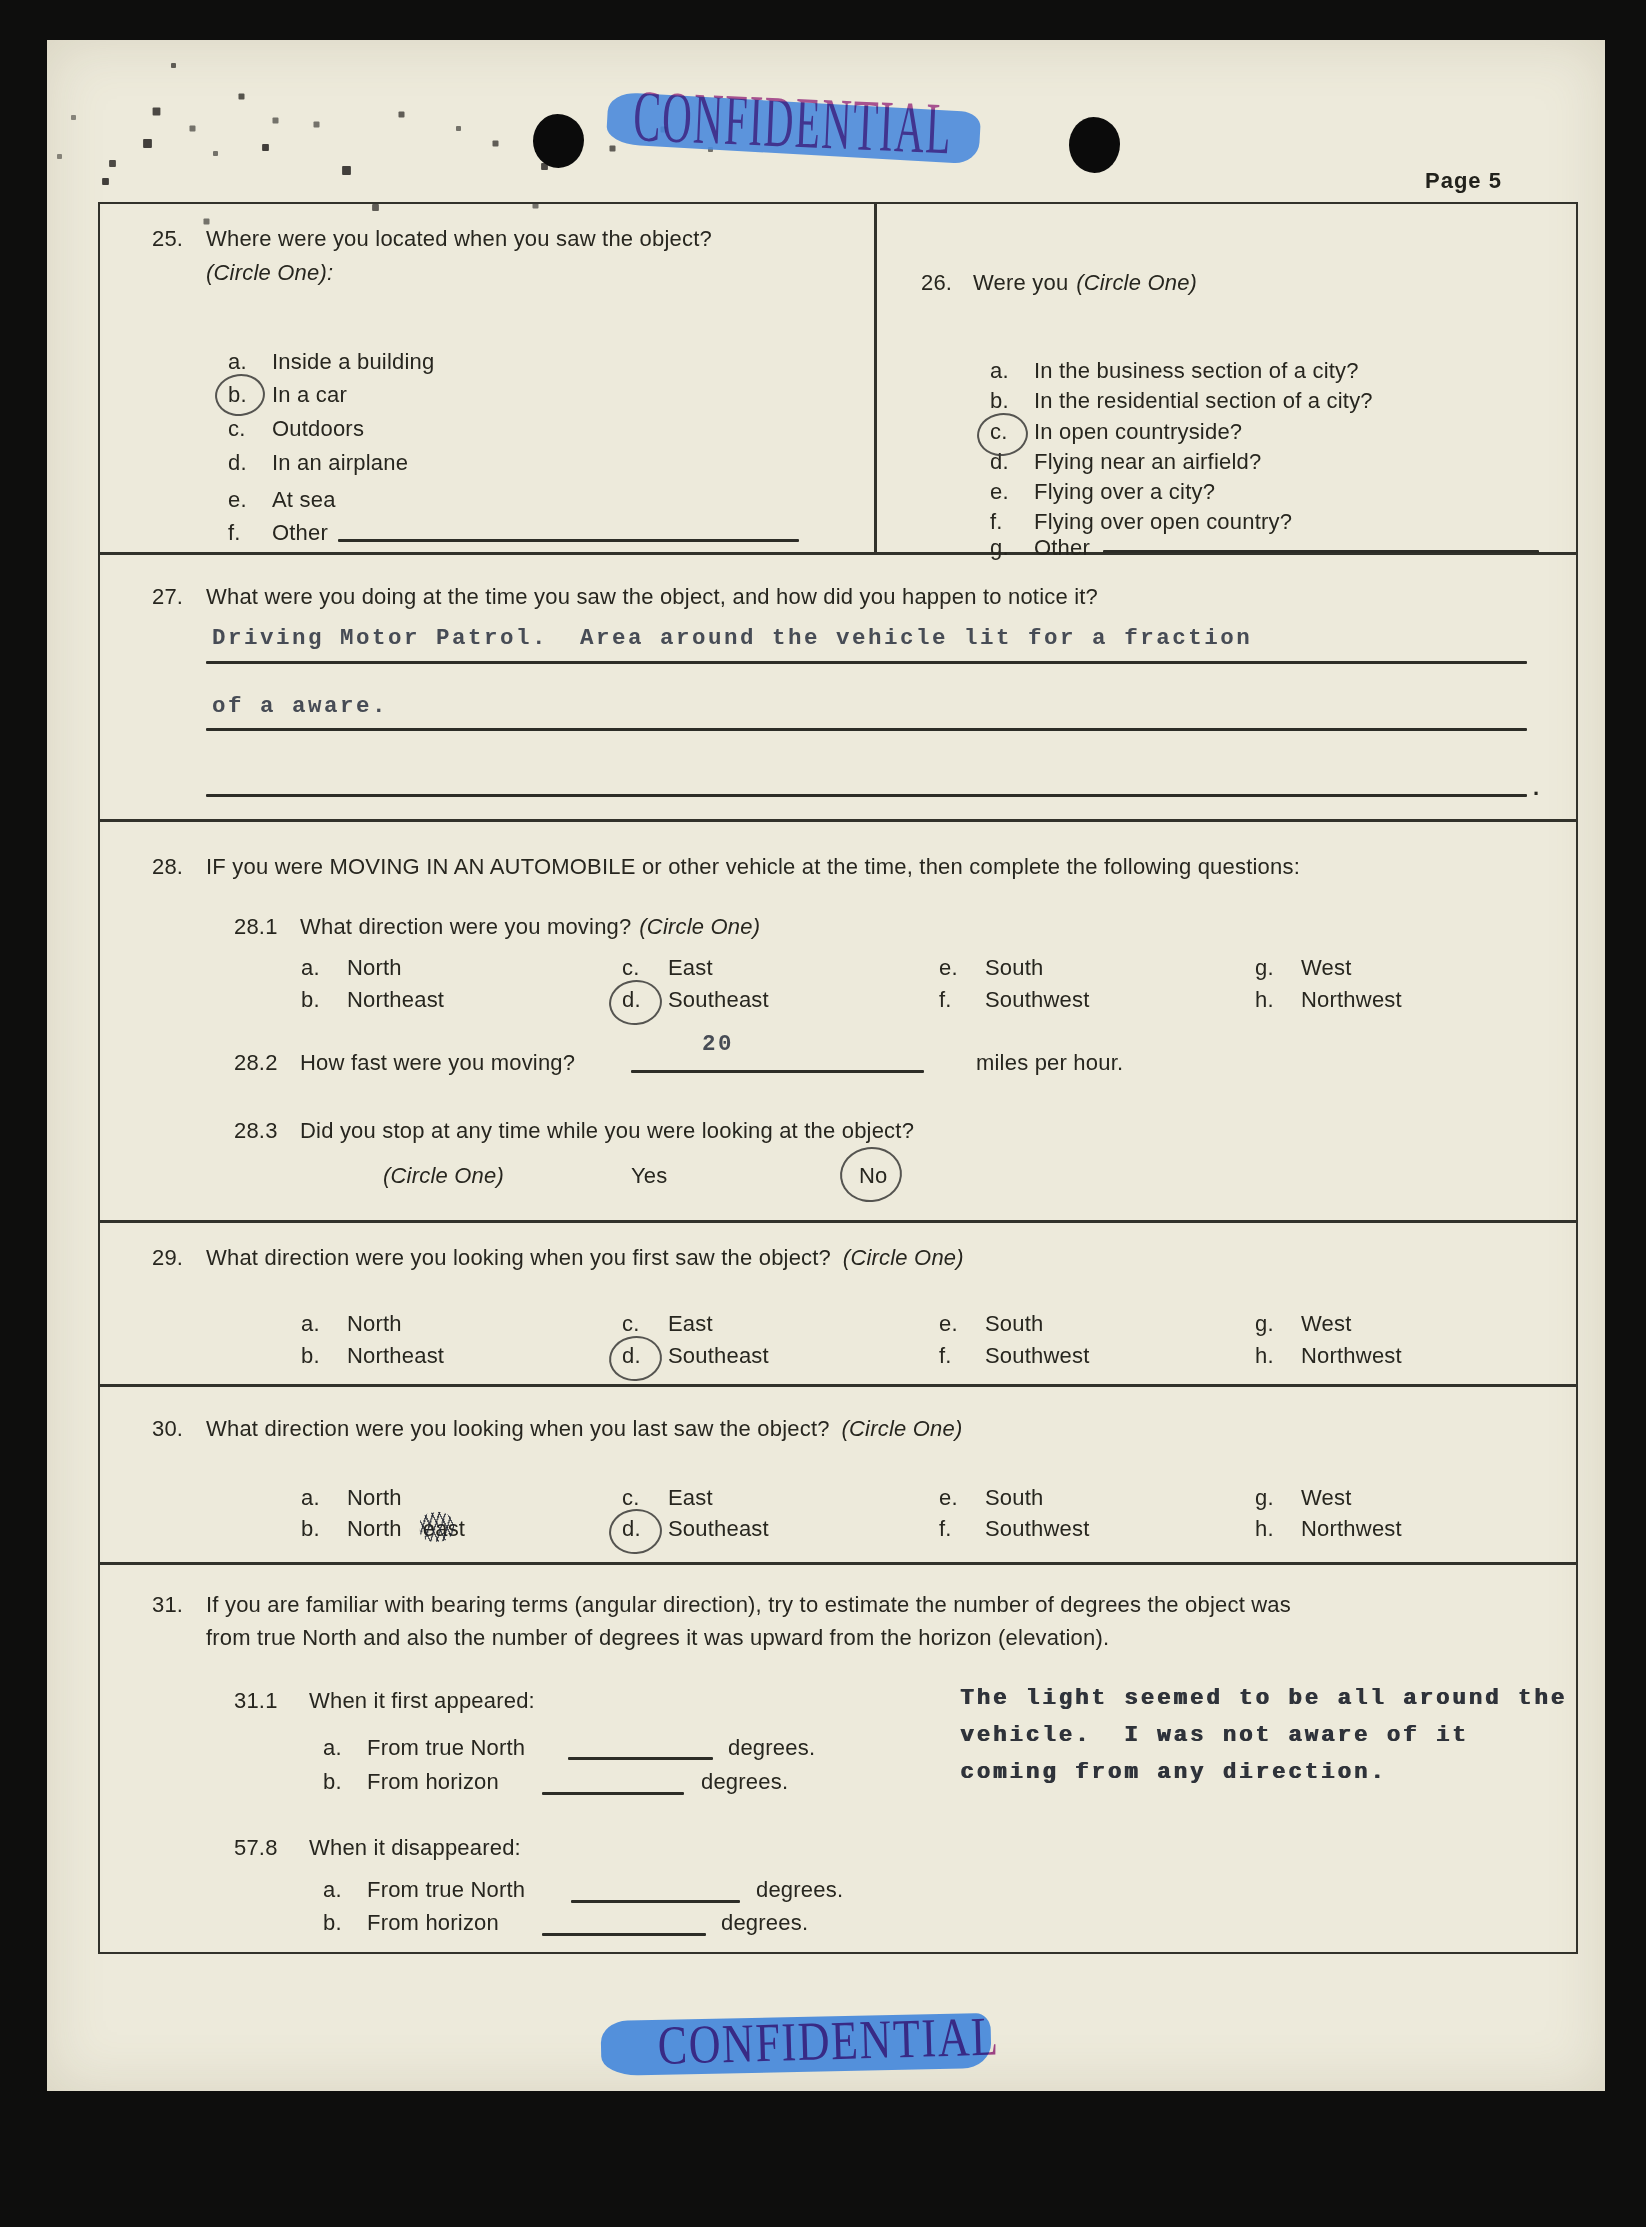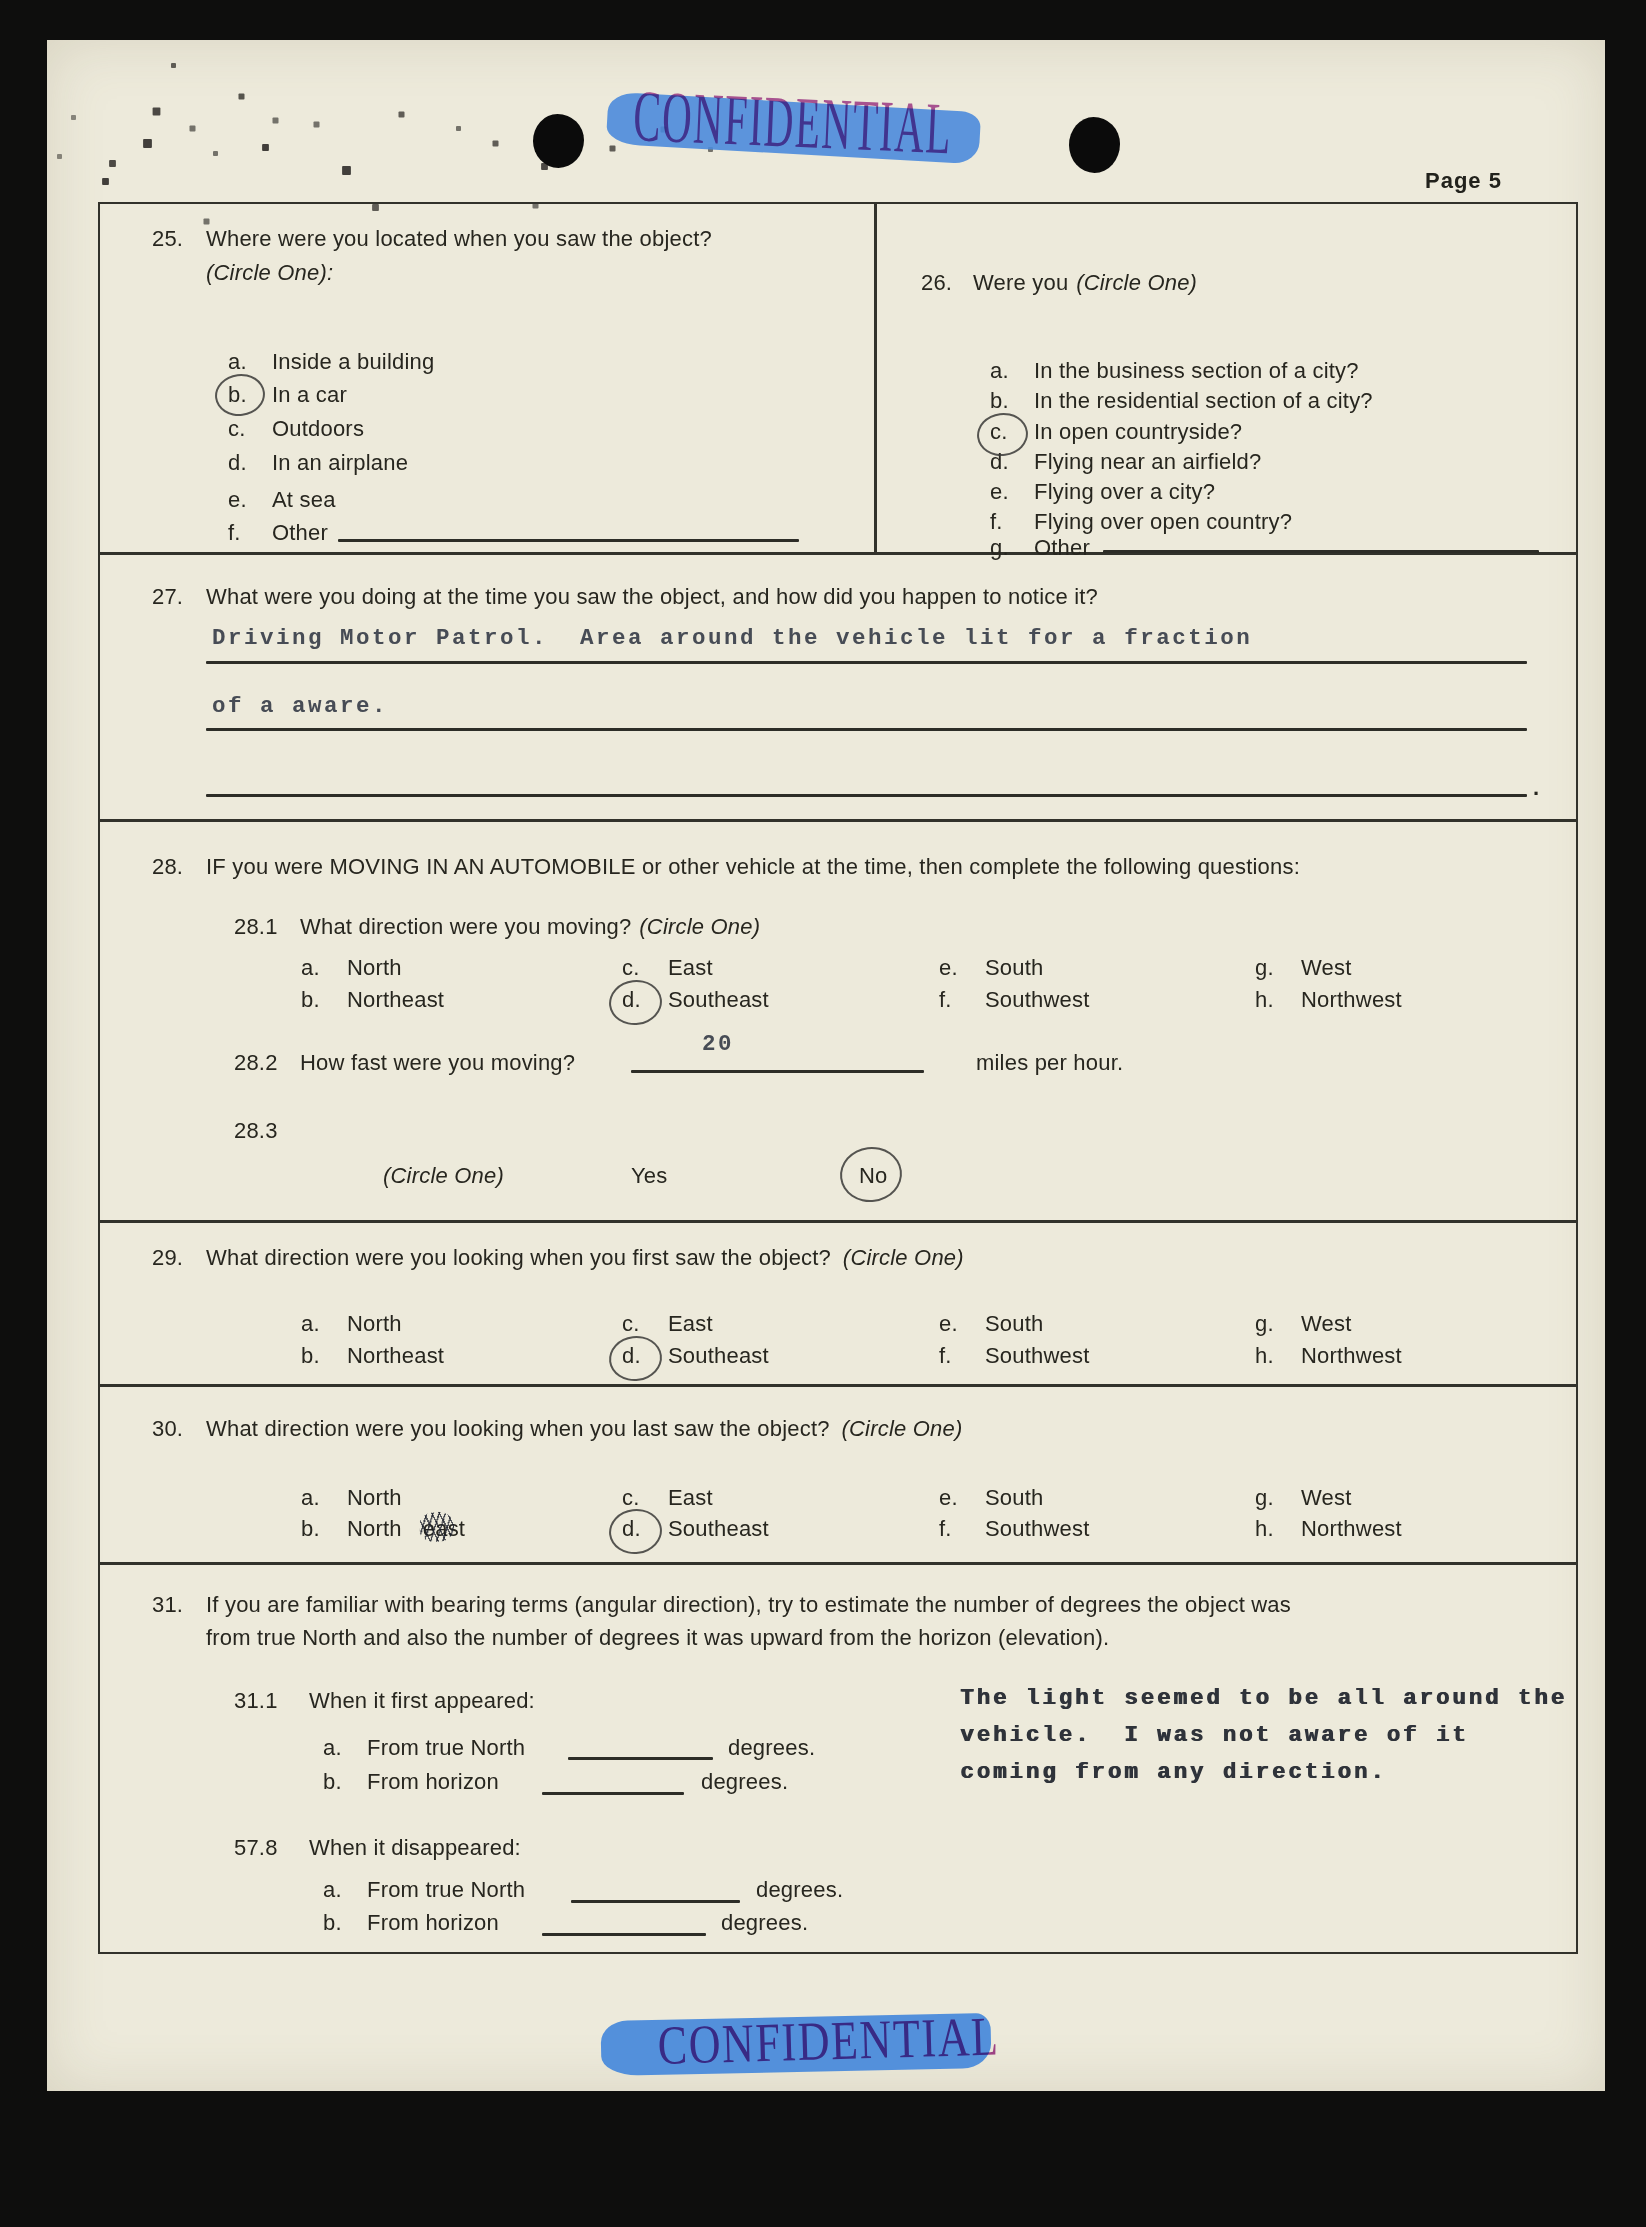--- a/index.html
+++ b/index.html
@@ -137,20 +137,21 @@
   <span class="f" style="left:1255px;top:987px;"><span class="k">h.</span><span>Northwest</span></span>
   <div class="circle" style="left:609px;top:980px;width:49px;height:41px;"></div>
 
   <span class="f" style="left:234px;top:1050px;">28.2</span>
   <span class="f" style="left:300px;top:1050px;">How fast were you moving?</span>
   <span class="typed" style="left:702px;top:1031px;">20</span>
   <div class="uline" style="left:631px;top:1070px;width:293px;"></div>
   <span class="f" style="left:940px;top:1050px;margin-left:36px;">miles per hour.</span>
 
   <span class="f" style="left:234px;top:1118px;">28.3</span>
+  <span class="f" style="left:300px;top:1118px;">Did you stop at any time while you were looking at the object?</span>
   <span class="f it" style="left:383px;top:1163px;">(Circle One)</span>
   <span class="f" style="left:631px;top:1163px;">Yes</span>
   <span class="f" style="left:859px;top:1163px;">No</span>
   <div class="circle" style="left:840px;top:1147px;width:58px;height:51px;"></div>
 
   <span class="f" style="left:152px;top:1245px;">29.</span>
   <span class="f" style="left:206px;top:1245px;"><span>What direction were you looking when you first saw the object?</span><span class="it" style="margin-left:11.8px;">(Circle One)</span></span>
 
   <span class="f" style="left:301px;top:1311px;"><span class="k">a.</span><span>North</span></span>
   <span class="f" style="left:301px;top:1343px;"><span class="k">b.</span><span>Northeast</span></span>

